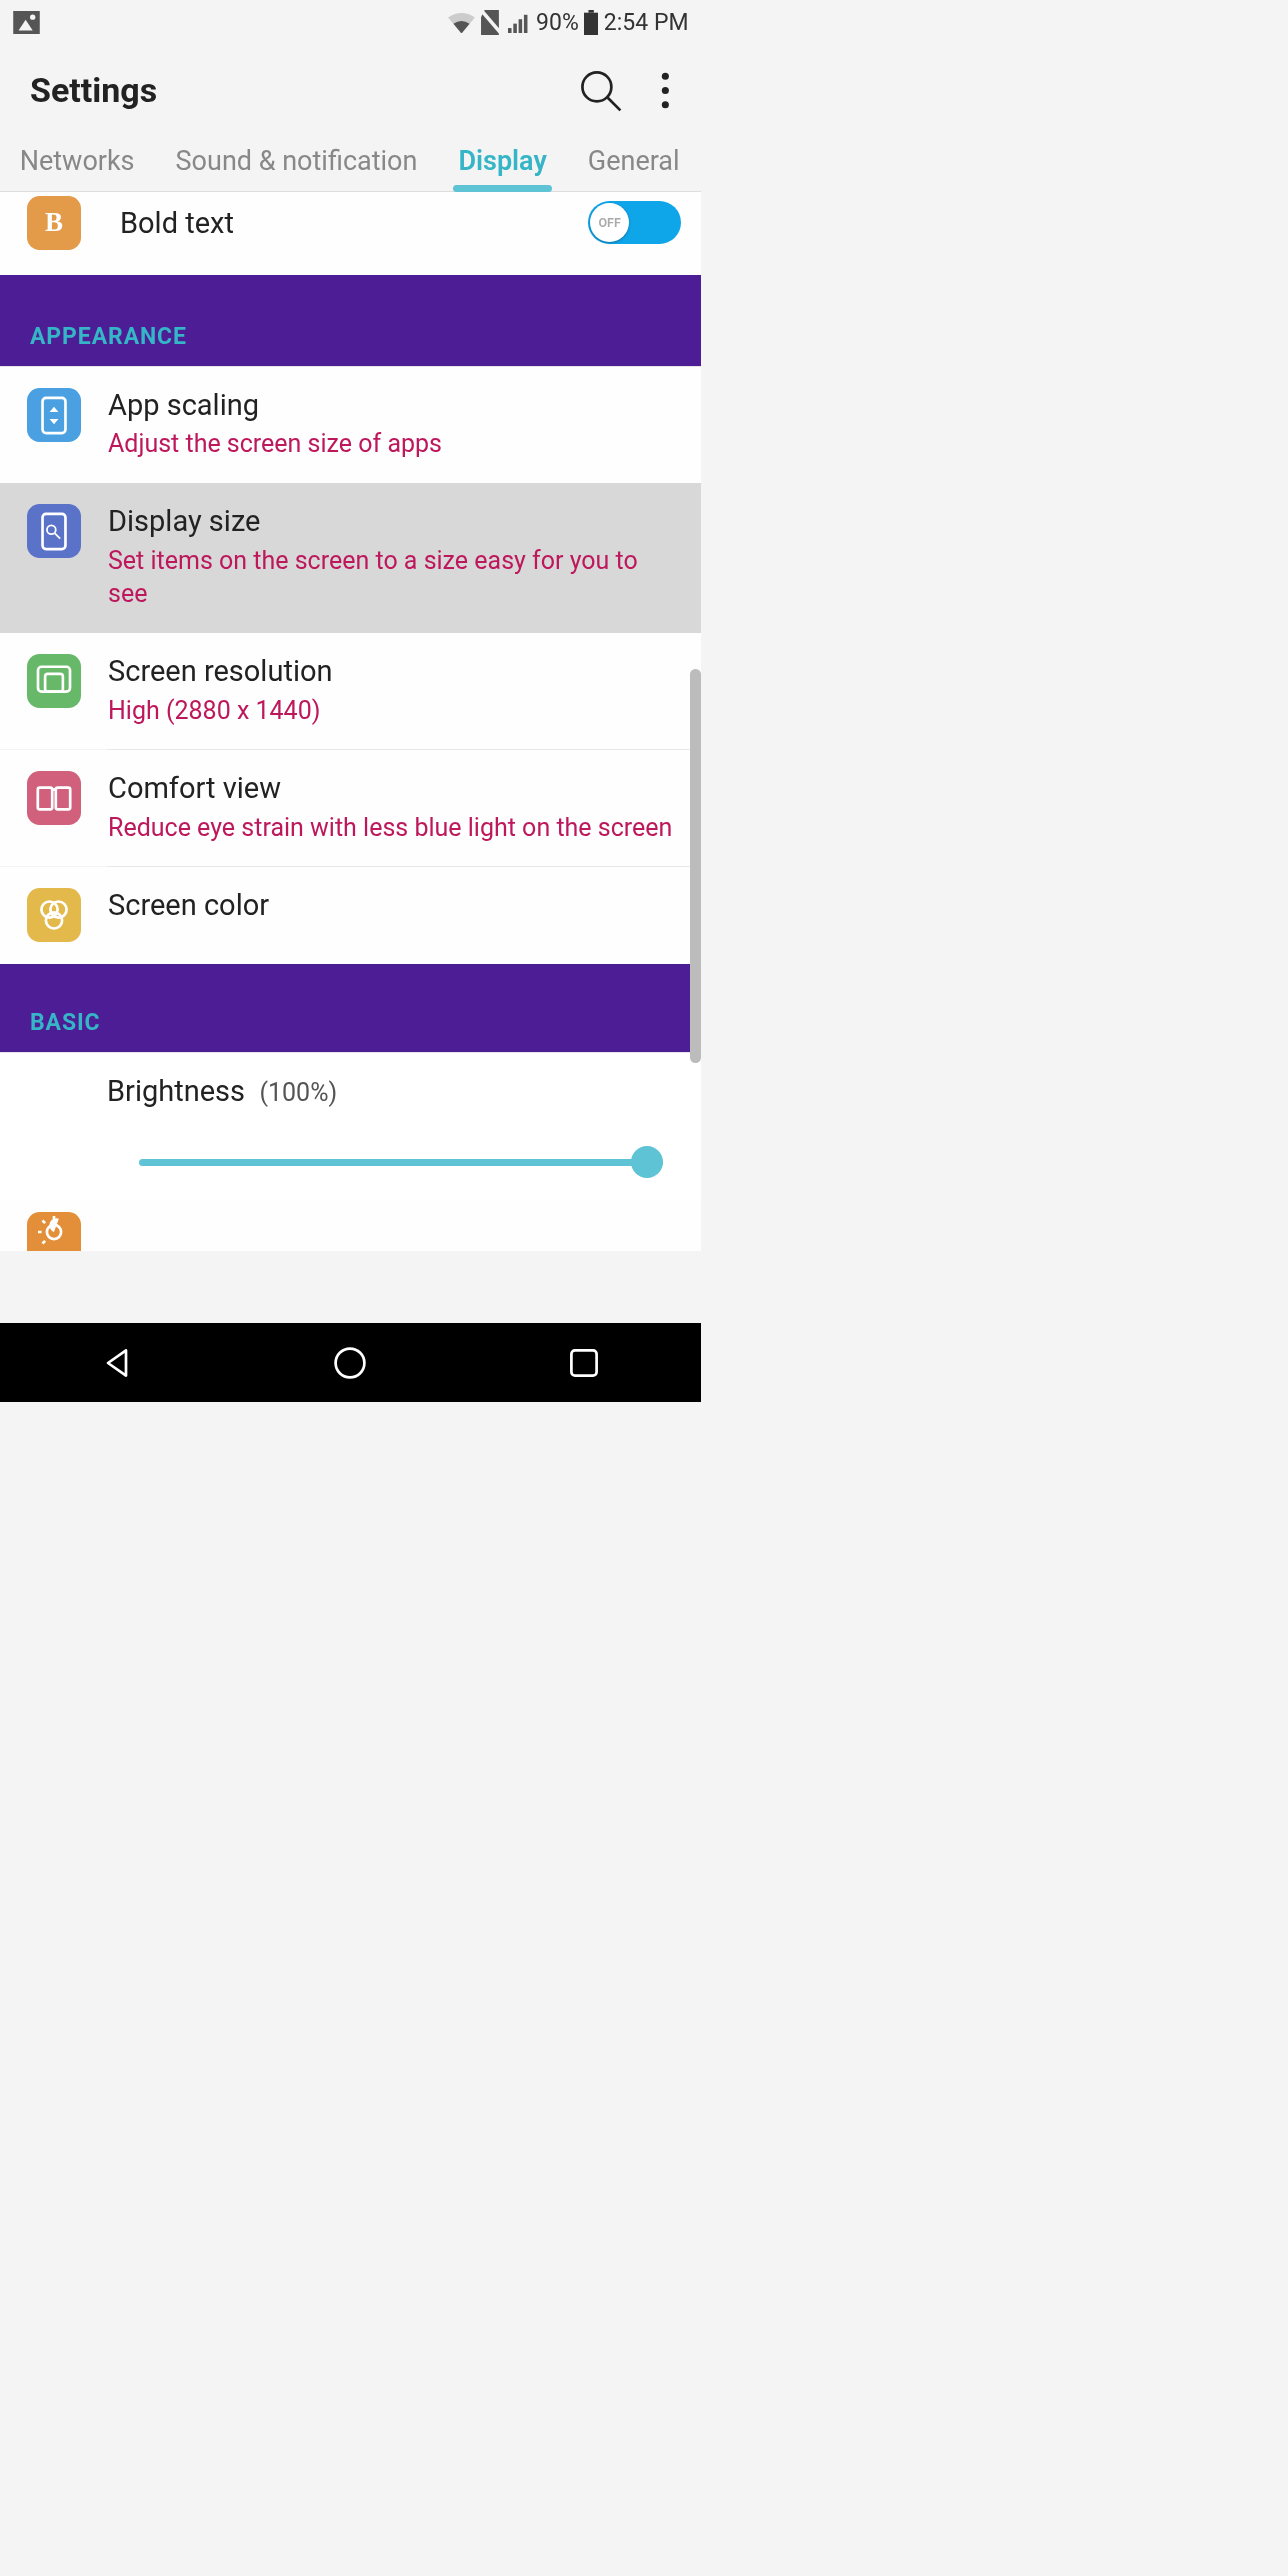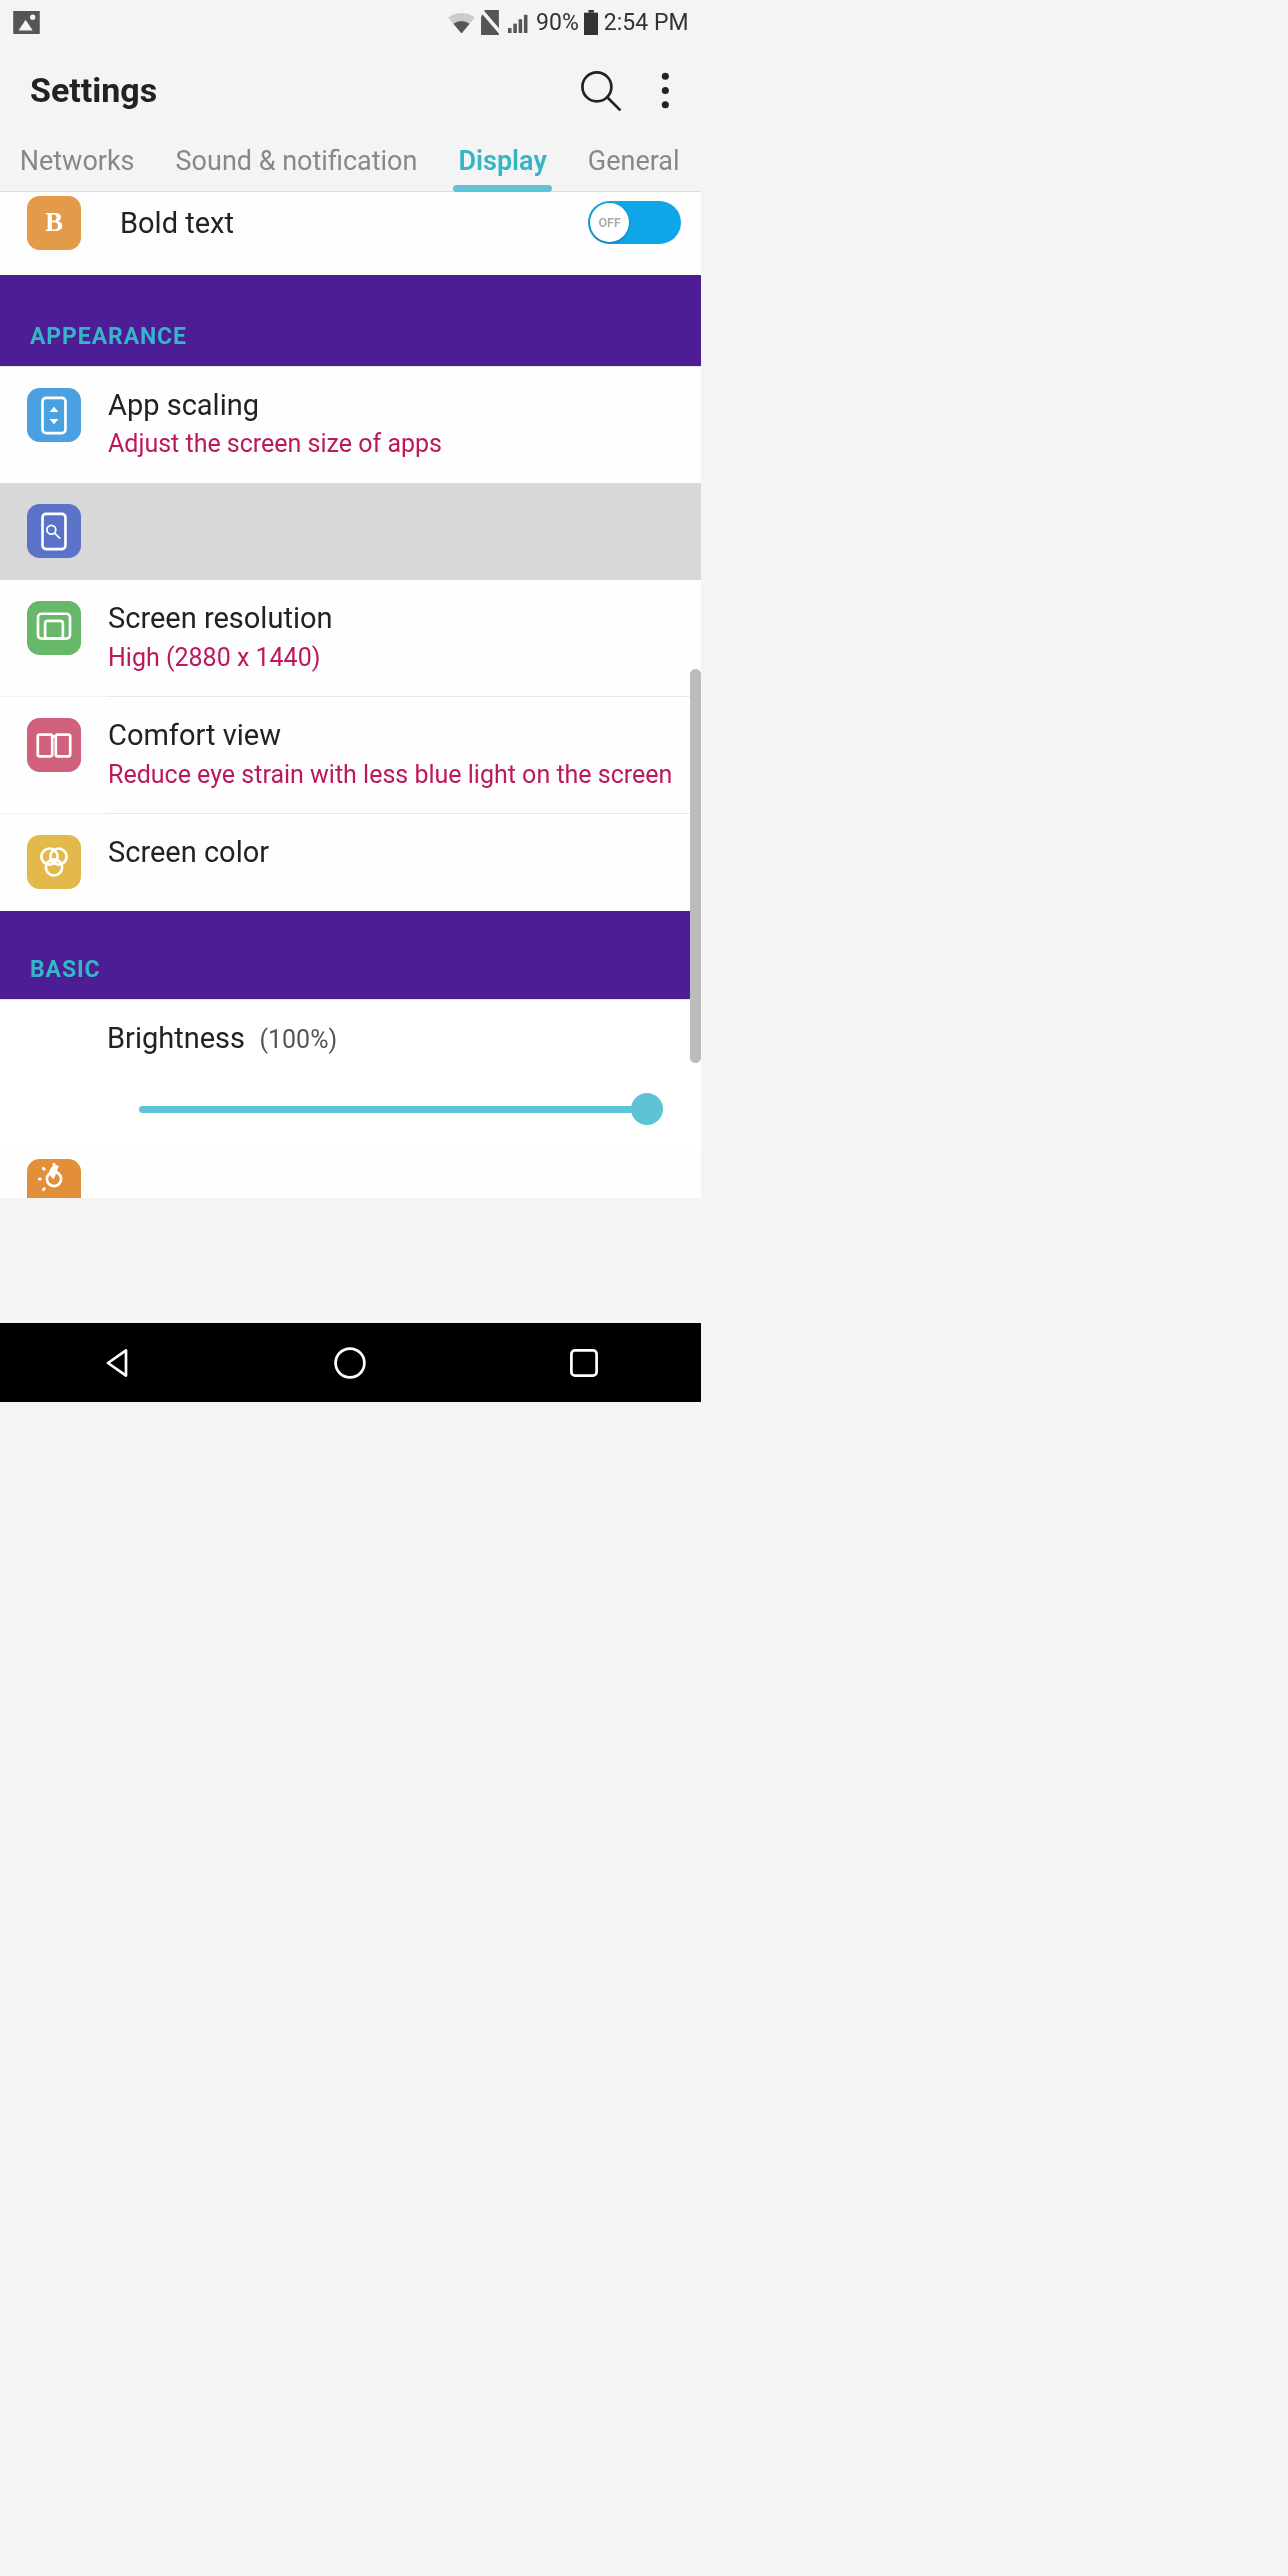--- a/index.html
+++ b/index.html
@@ -218,20 +218,24 @@
 </div>
 
 <div class="item highlight">
   <div class="icon-box" style="background:#5a73c9">
     <svg width="30" height="39" viewBox="0 0 34 44">
         <rect x="4" y="2" width="26" height="40" rx="4" fill="none" stroke="#fff" stroke-width="3"></rect>
         <circle cx="14" cy="20" r="5" fill="none" stroke="#fff" stroke-width="2"></circle>
         <line x1="18" y1="24" x2="24" y2="30" stroke="#fff" stroke-width="2"></line>
       </svg>
   </div>
+  <div class="texts">
+    <div class="title">Display size</div>
+    <div class="subtitle">Set items on the screen to a size easy for you to see</div>
+  </div>
 </div>
 
 <div class="item no-border">
   <div class="icon-box" style="background:#67b868">
     <svg width="36" height="32" viewBox="0 0 40 36">
         <rect x="2" y="2" width="36" height="28" rx="4" fill="none" stroke="#fff" stroke-width="3"></rect>
         <rect x="10" y="10" width="20" height="20" rx="3" fill="none" stroke="#fff" stroke-width="3"></rect>
       </svg>
   </div>
   <div class="texts">

